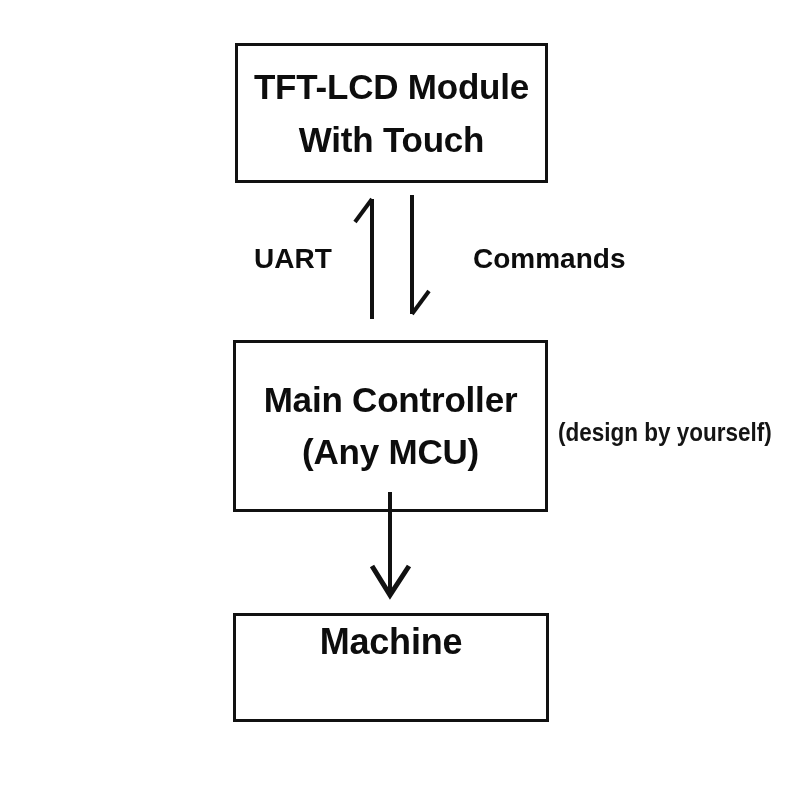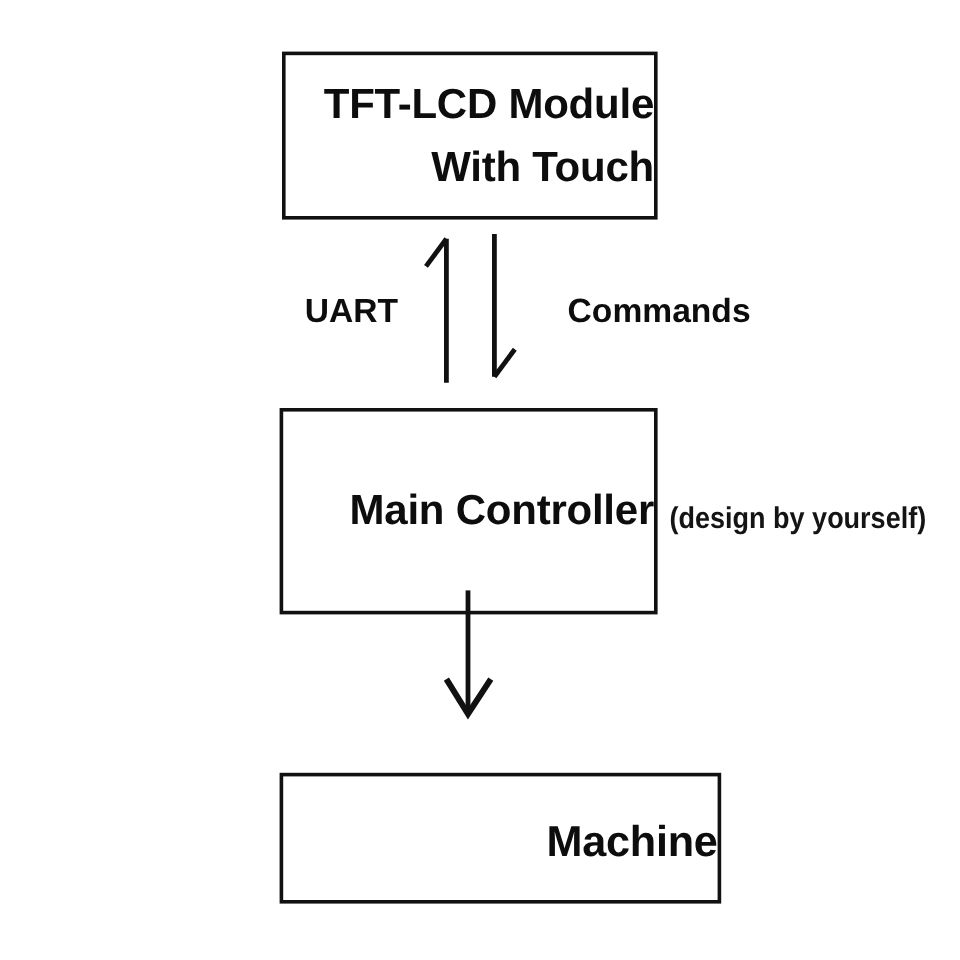--- a/index.html
+++ b/index.html
@@ -19,21 +19,21 @@
     background: #ffffff;
     overflow: hidden;
   }
   .node-box {
     position: absolute;
     box-sizing: border-box;
     background: #ffffff;
     border: 3px solid #111111;
     display: flex;
     flex-direction: column;
-    align-items: flex-end;
+    align-items: center;
     justify-content: center;
   }
   .node-line {
     font-family: "Liberation Sans", sans-serif;
     font-weight: bold;
     color: #0d0d0d;
     white-space: nowrap;
     letter-spacing: -0.2px;
   }
 
@@ -51,25 +51,25 @@
     left: 233px;
     top: 340px;
     width: 315px;
     height: 172px;
   }
   #box-mcu .node-line { font-size: 35px; line-height: 52px; }
 
   
   #box-machine {
     left: 233px;
-    top: 644px;
-    width: 368px;
+    top: 613px;
+    width: 316px;
     height: 109px;
     justify-content: flex-start;
-    padding-top: 32px;
+    padding-top: 4px;
   }
   #box-machine .node-line { font-size: 36px; line-height: 44px; }
 
   
   #note-design {
     position: absolute;
     left: 558px;
     top: 418px;
     font-family: "Liberation Sans Narrow", "Liberation Sans", sans-serif;
     font-size: 25px;
@@ -113,20 +113,21 @@
 
 <div id="canvas">
 
   <div class="node-box" id="box-lcd">
     <div class="node-line">TFT-LCD Module</div>
     <div class="node-line">With Touch</div>
   </div>
 
   <div class="node-box" id="box-mcu">
     <div class="node-line">Main Controller</div>
+    <div class="node-line">(Any MCU)</div>
   </div>
 
   <div class="node-box" id="box-machine">
     <div class="node-line">Machine</div>
   </div>
 
   <div id="note-design">(design by yourself)</div>
 
   <div class="edge-label" id="label-uart">UART</div>
   <div class="edge-label" id="label-commands">Commands</div>

